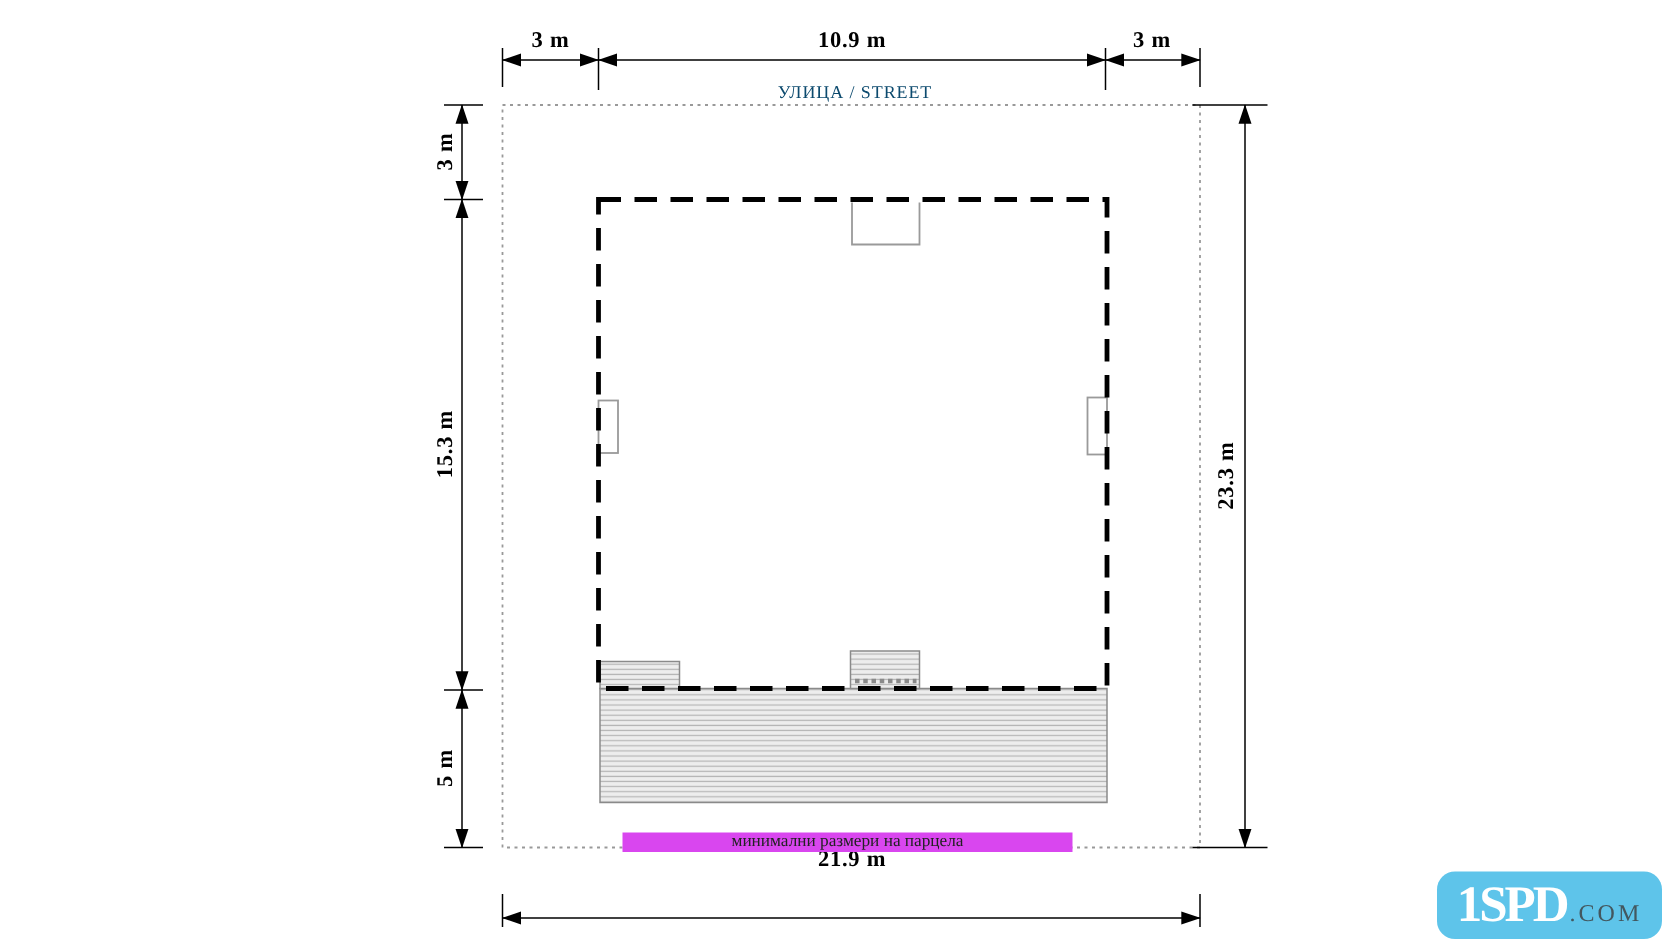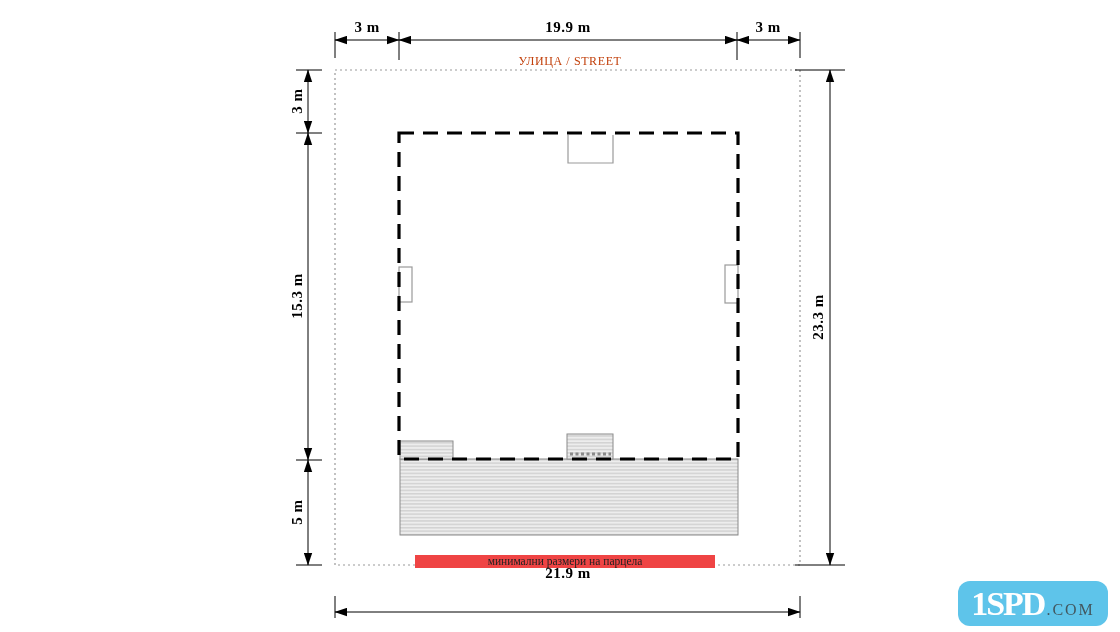--- a/index.html
+++ b/index.html
@@ -15,22 +15,22 @@
 
   .lbl {
     position: absolute;
     color: #000;
     text-align: center;
     line-height: 18px;
     white-space: nowrap;
   }
   .dim-lbl { font-size: 15px; font-weight: bold; letter-spacing: 0.5px; }
   .rot { transform: rotate(-90deg); transform-origin: center center; }
-  .street-lbl { font-size: 12px; color: #c2410c; letter-spacing: 0.6px; font-weight: normal; }
-  .caption { font-size: 11.5px; color: #222; font-weight: normal; background: #ef4444; line-height: 13px; }
+  .street-lbl { font-size: 12px; color: #0c4a6e; letter-spacing: 0.6px; font-weight: normal; }
+  .caption { font-size: 11.5px; color: #222; font-weight: normal; background: #d946ef; line-height: 13px; }
 
   .logo {
     position: absolute;
     left: 958px; top: 581px;
     width: 150px; height: 45px;
     border-radius: 12px;
     display: flex;
     align-items: baseline;
     justify-content: center;
     padding-top: 0;
@@ -106,21 +106,21 @@
       <line x1="795" y1="565" x2="845" y2="565"></line>
       <line x1="830" y1="70" x2="830" y2="565" marker-start="url(#dimArrow)" marker-end="url(#dimArrow)"></line>
 
       <line x1="335" y1="596" x2="335" y2="618"></line>
       <line x1="800" y1="596" x2="800" y2="618"></line>
       <line x1="335" y1="612" x2="800" y2="612" marker-start="url(#dimArrow)" marker-end="url(#dimArrow)"></line>
     </g>
   </svg>
 
   <div class="lbl dim-lbl" style="left:307px; top:18px; width:120px;">3 m</div>
-  <div class="lbl dim-lbl" style="left:508px; top:18px; width:120px;">19.9 m</div>
+  <div class="lbl dim-lbl" style="left:508px; top:18px; width:120px;">10.9 m</div>
   <div class="lbl dim-lbl" style="left:708px; top:18px; width:120px;">3 m</div>
 
   <div class="lbl dim-lbl rot" style="left:247px; top:92px; width:100px; height:18px;">3 m</div>
   <div class="lbl dim-lbl rot" style="left:247px; top:287px; width:100px; height:18px;">15.3 m</div>
   <div class="lbl dim-lbl rot" style="left:247px; top:503px; width:100px; height:18px;">5 m</div>
 
   <div class="lbl dim-lbl rot" style="left:768px; top:308px; width:100px; height:18px;">23.3 m</div>
 
   <div class="lbl dim-lbl" style="left:508px; top:564px; width:120px;">21.9 m</div>
 

